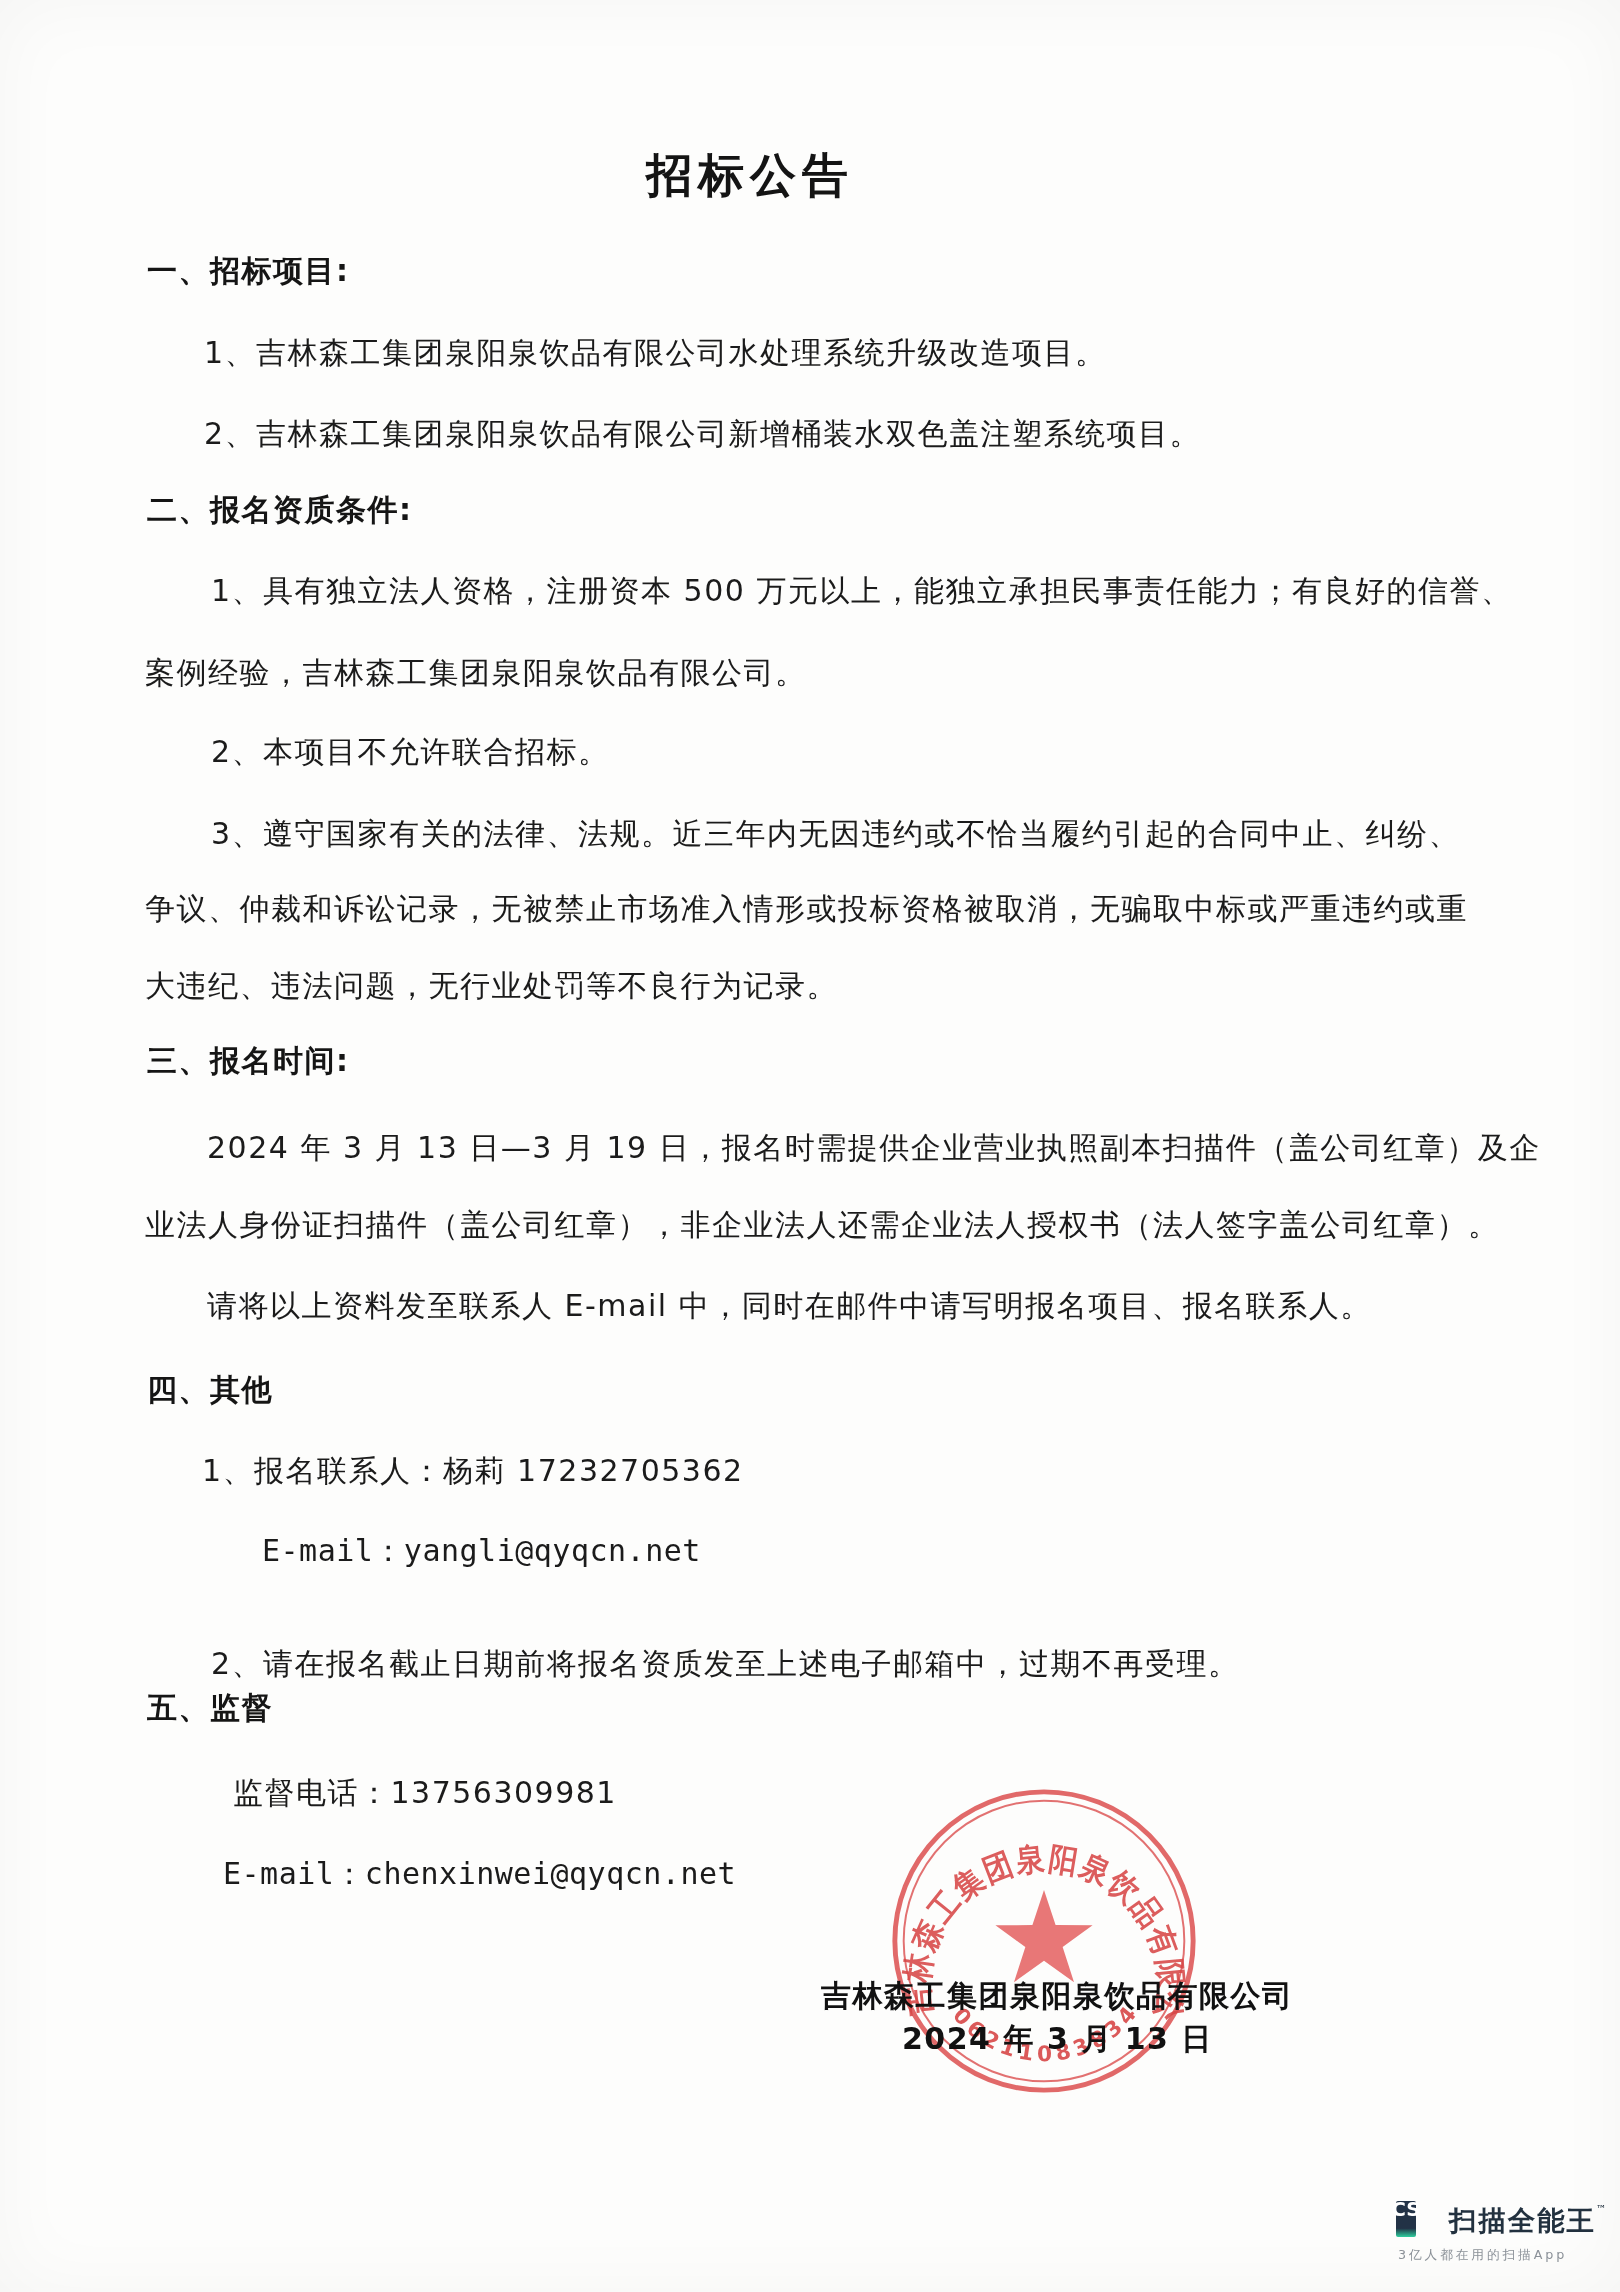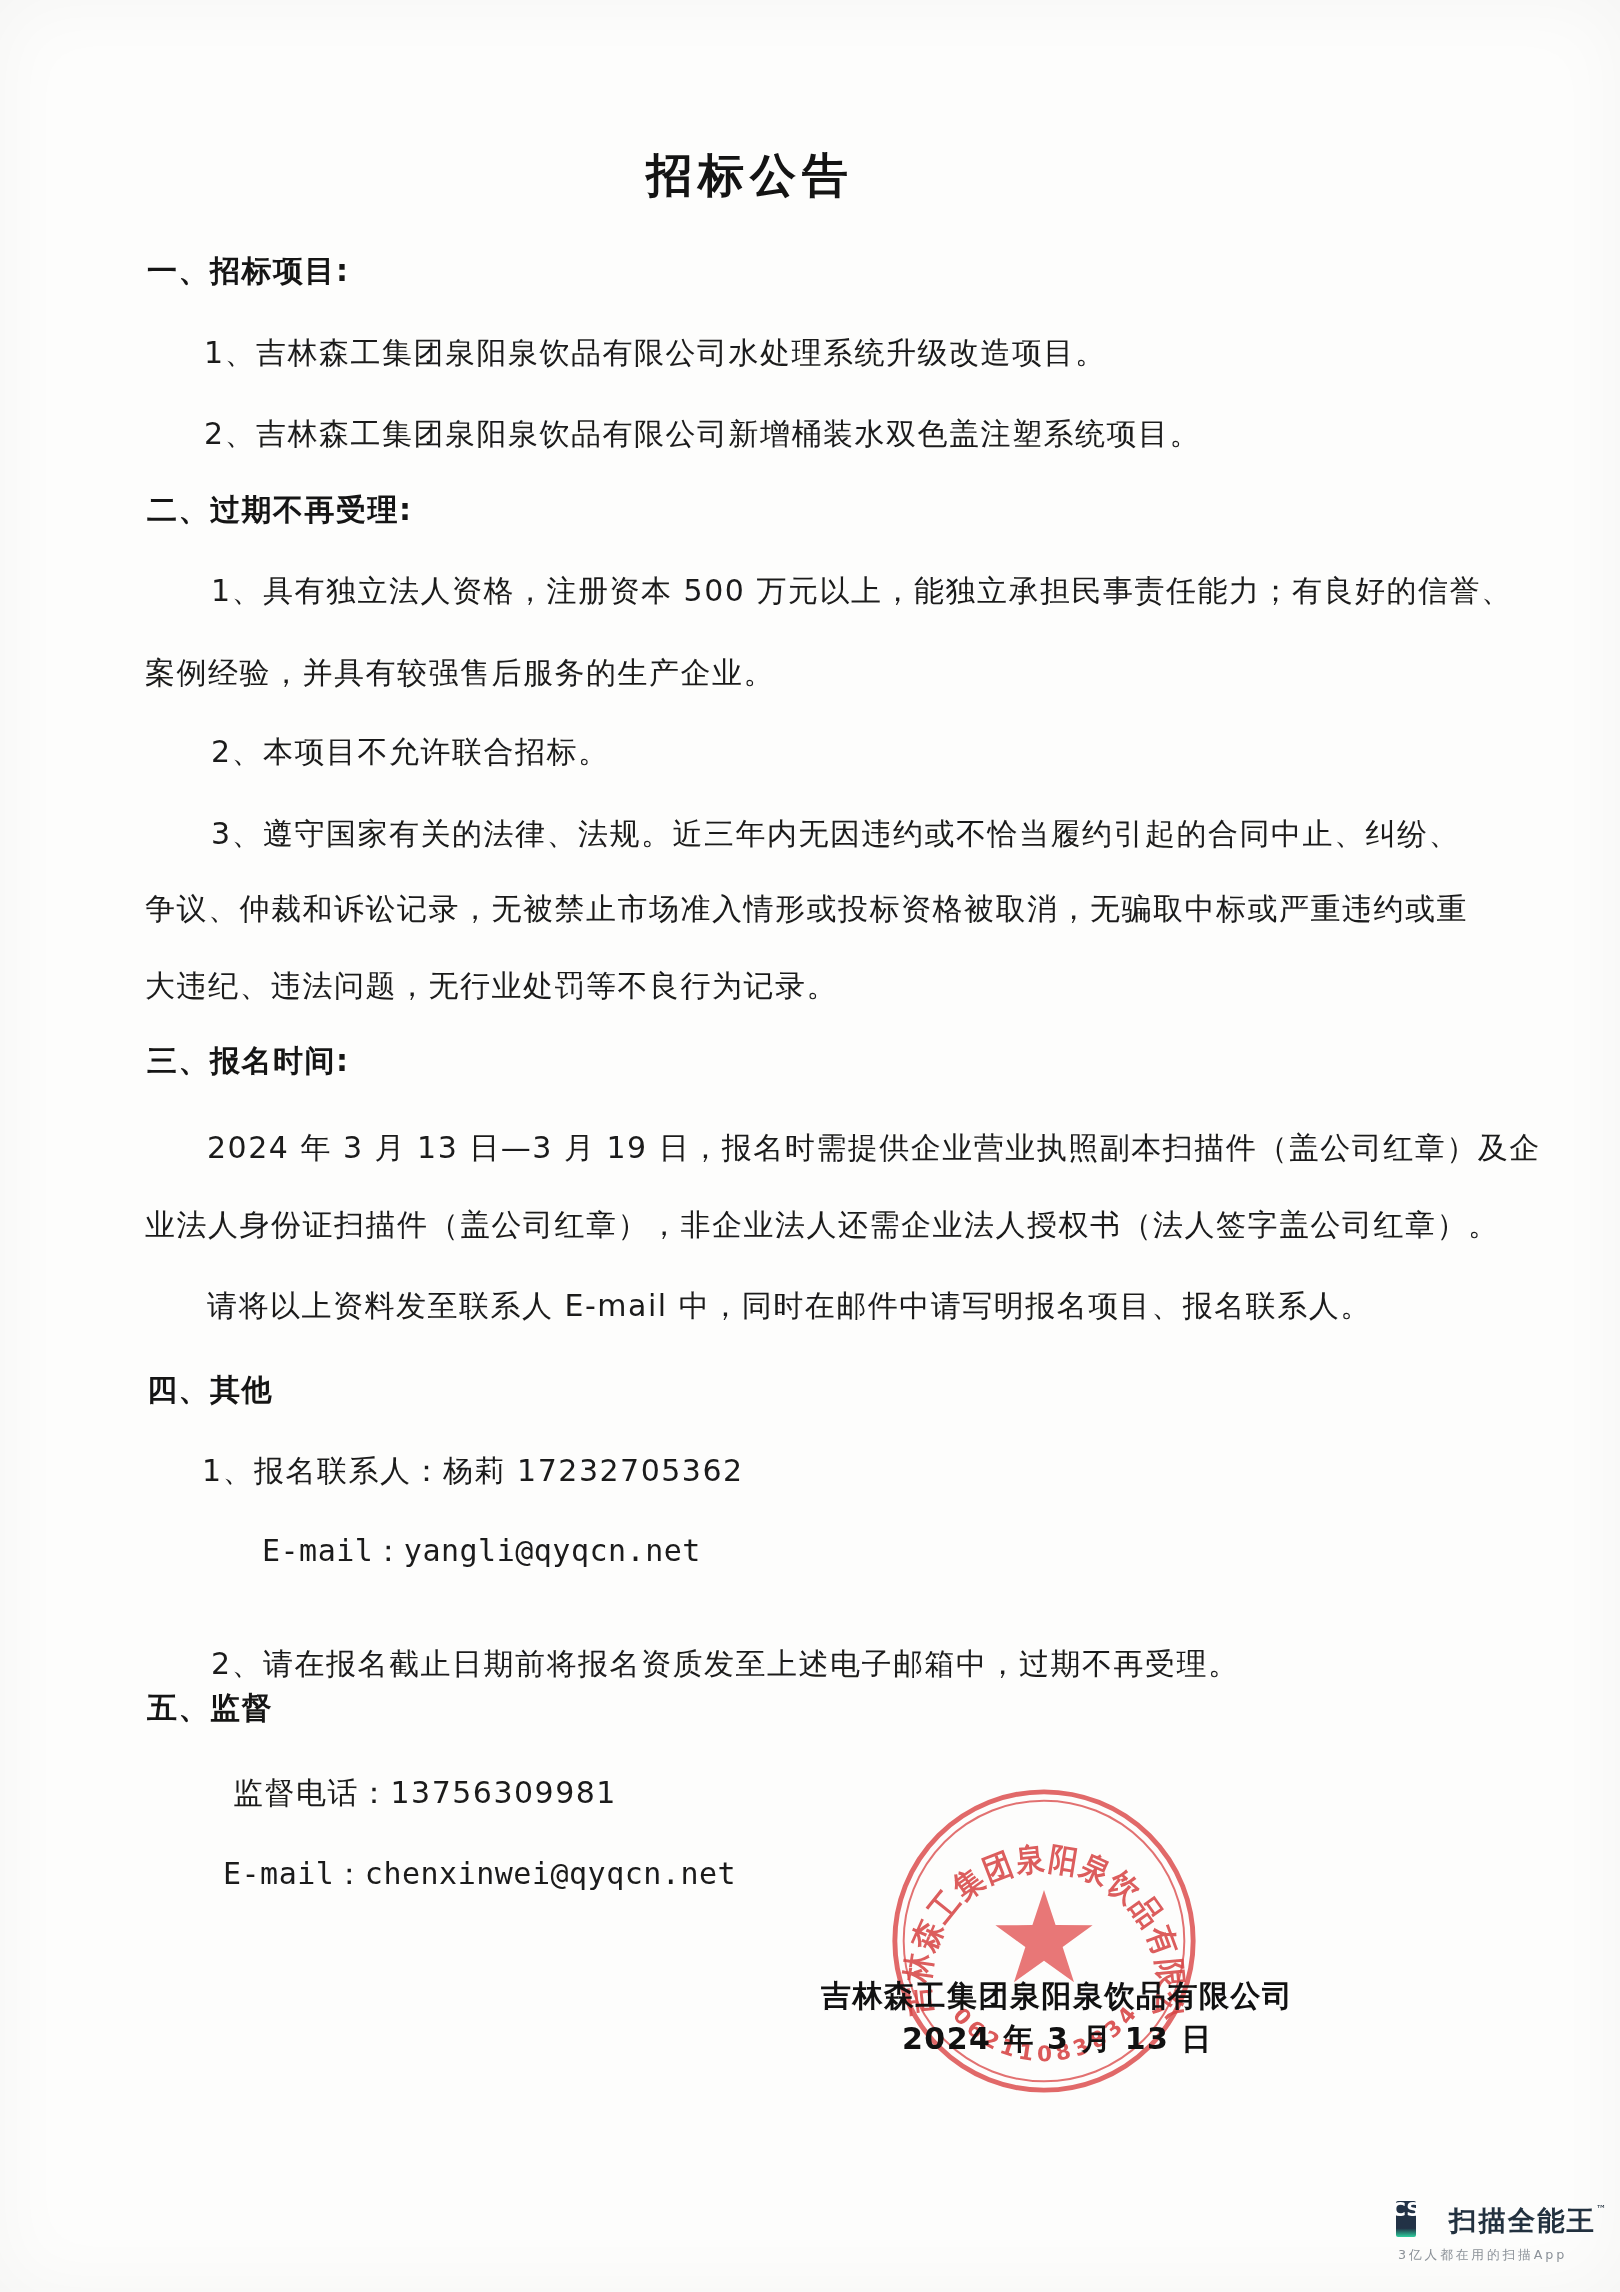--- a/index.html
+++ b/index.html
@@ -55,23 +55,23 @@
 <body>
 
 <div class="page">
 
   <h1 class="doc-title">招标公告</h1>
 
   <div class="line heading" style="left:147px;top:251px">一、招标项目:</div>
   <div class="line" style="left:204px;top:333px">1、吉林森工集团泉阳泉饮品有限公司水处理系统升级改造项目。</div>
   <div class="line" style="left:204px;top:414px">2、吉林森工集团泉阳泉饮品有限公司新增桶装水双色盖注塑系统项目。</div>
 
-  <div class="line heading" style="left:147px;top:490px">二、过期不再受理:</div>
+  <div class="line heading" style="left:147px;top:490px">二、报名资质条件:</div>
   <div class="line" style="left:211px;top:571px">1、具有独立法人资格，注册资本 500 万元以上，能独立承担民事责任能力；有良好的信誉、</div>
-  <div class="line" style="left:145px;top:653px">案例经验，并具有较强售后服务的生产企业。</div>
+  <div class="line" style="left:145px;top:653px">案例经验，吉林森工集团泉阳泉饮品有限公司。</div>
   <div class="line" style="left:211px;top:732px">2、本项目不允许联合招标。</div>
   <div class="line" style="left:211px;top:814px">3、遵守国家有关的法律、法规。近三年内无因违约或不恰当履约引起的合同中止、纠纷、</div>
   <div class="line" style="left:145px;top:889px">争议、仲裁和诉讼记录，无被禁止市场准入情形或投标资格被取消，无骗取中标或严重违约或重</div>
   <div class="line" style="left:145px;top:966px">大违纪、违法问题，无行业处罚等不良行为记录。</div>
 
   <div class="line heading" style="left:147px;top:1041px">三、报名时间:</div>
   <div class="line" style="left:207px;top:1128px">2024 年 3 月 13 日—3 月 19 日，报名时需提供企业营业执照副本扫描件（盖公司红章）及企</div>
   <div class="line" style="left:145px;top:1205px">业法人身份证扫描件（盖公司红章），非企业法人还需企业法人授权书（法人签字盖公司红章）。</div>
   <div class="line" style="left:207px;top:1286px">请将以上资料发至联系人 E-mail 中，同时在邮件中请写明报名项目、报名联系人。</div>
 

